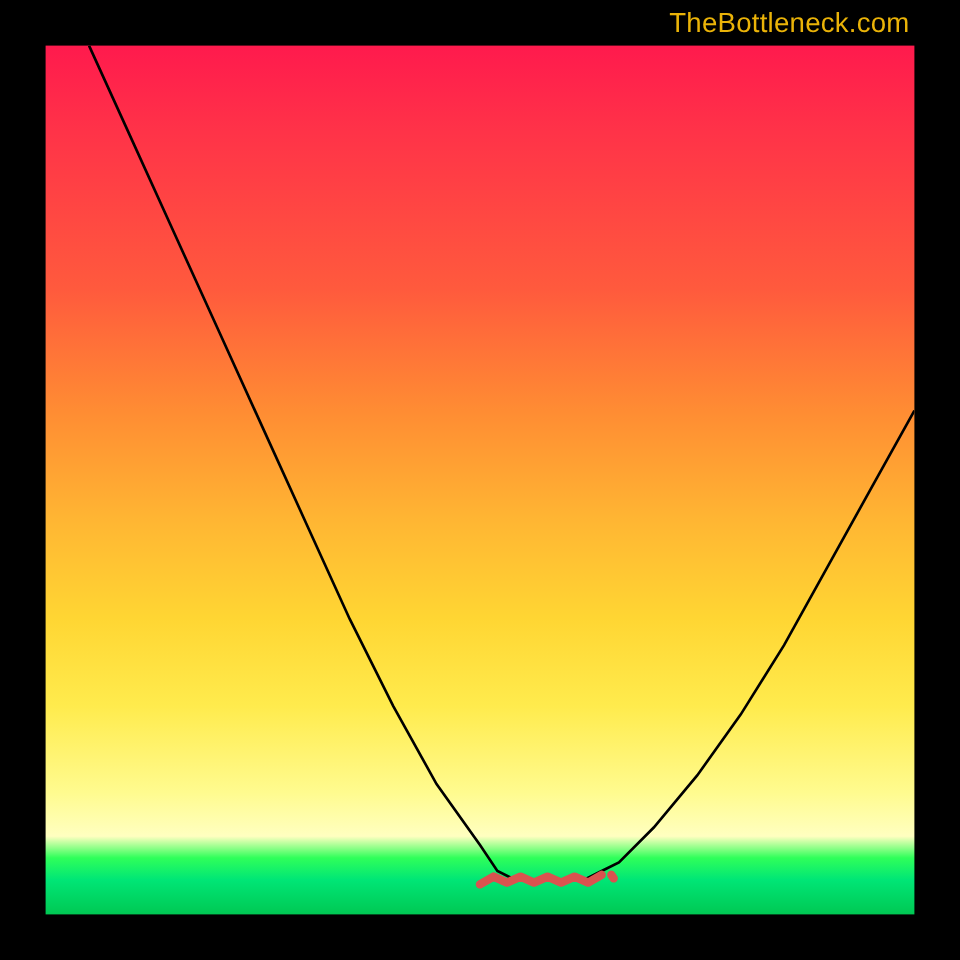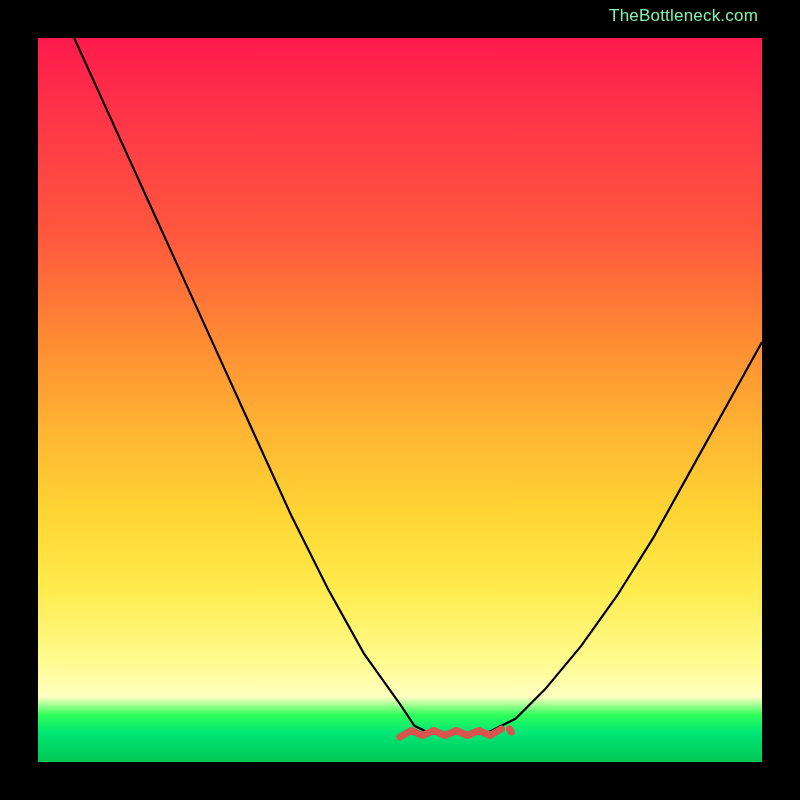--- a/index.html
+++ b/index.html
@@ -38,22 +38,22 @@
       #2fff5a 93.5%,
       #00e676 96%,
       #00c853 100%
     );
     overflow: hidden;
   }
   .watermark {
     position: absolute;
     top: 6px;
     right: 42px;
-    color: #86efac;
-    font-size: 17px;
+    color: #eab308;
+    font-size: 23px;
     font-weight: 500;
     letter-spacing: 0.2px;
   }
   svg.curve {
     position: absolute;
     top: 0;
     left: 0;
     width: 724px;
     height: 724px;
     overflow: visible;

